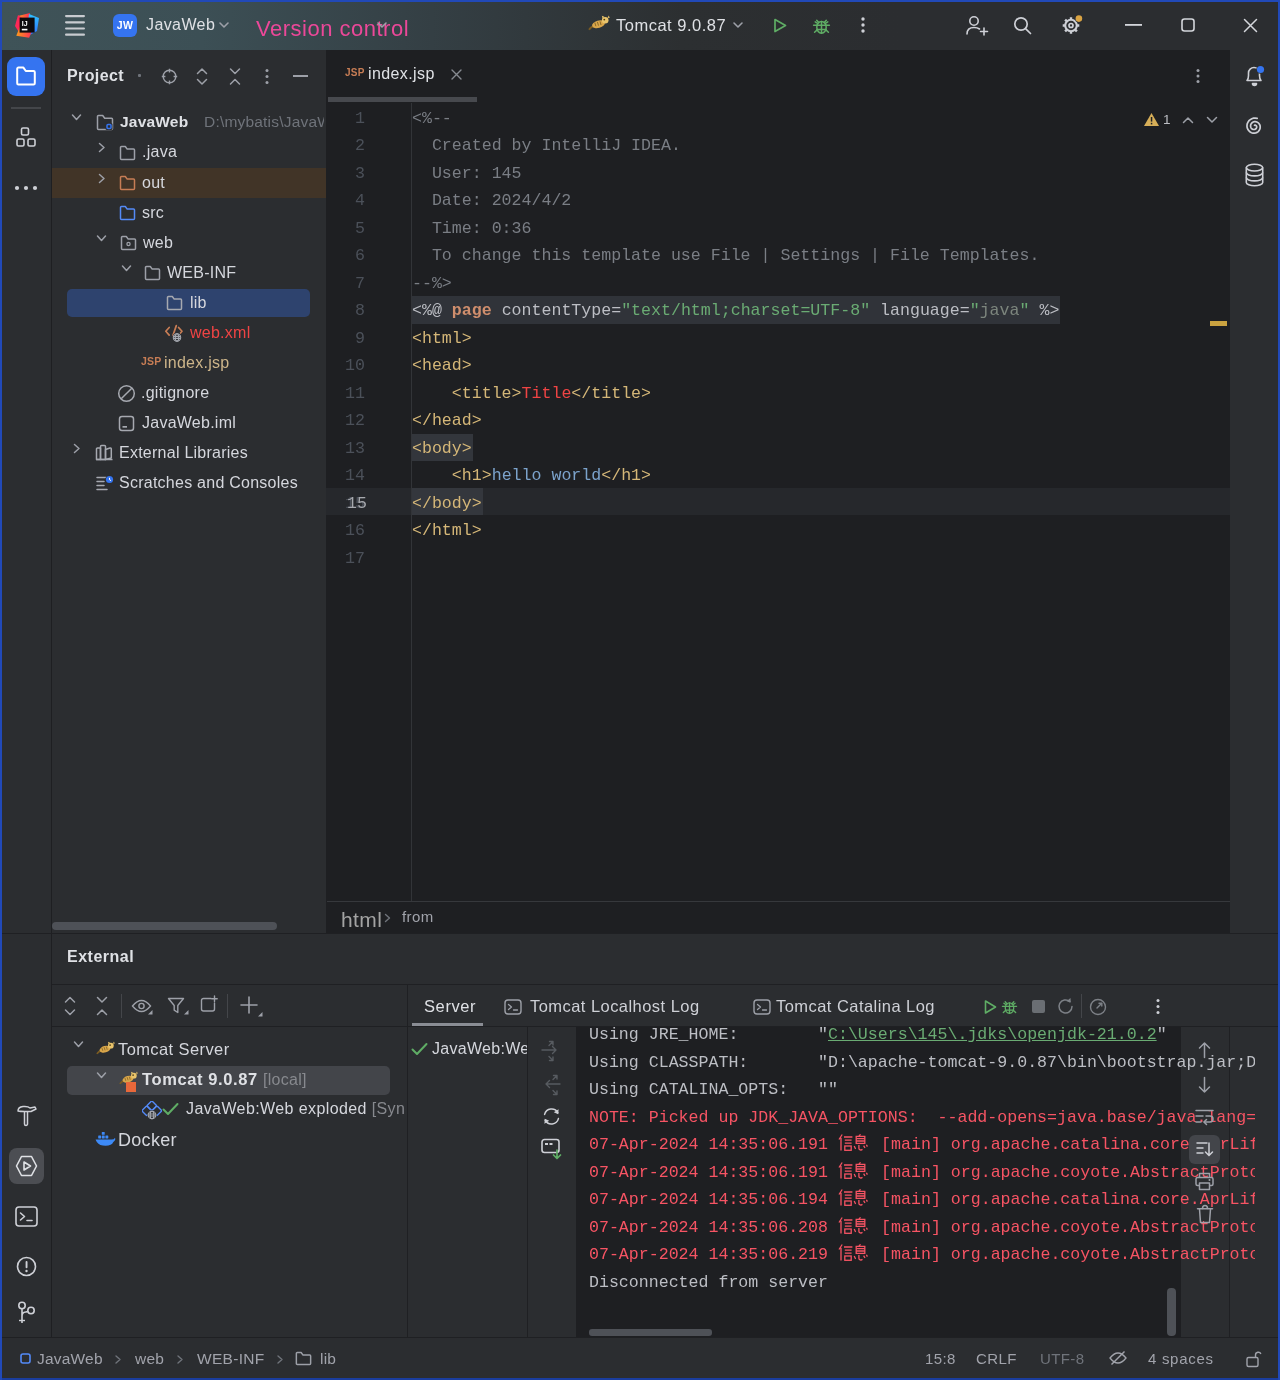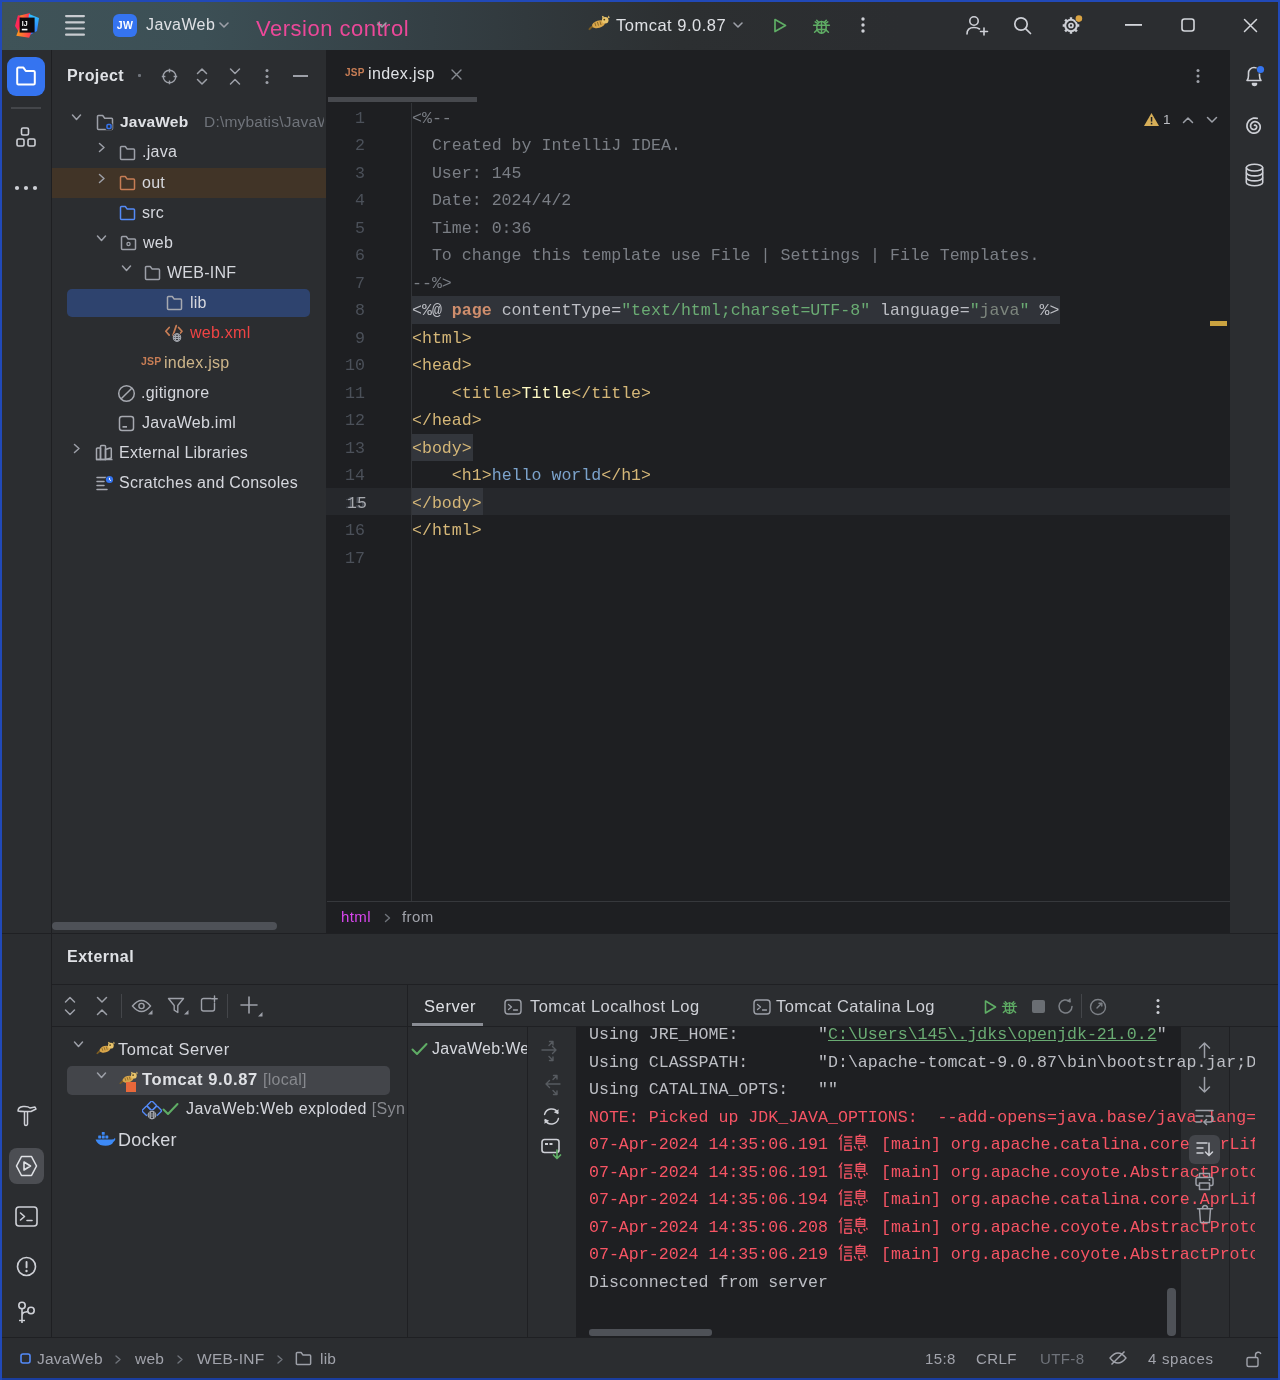--- a/index.html
+++ b/index.html
@@ -373,32 +373,32 @@
     <pre class="mono" style="font-size:inherit"><span style="color:#7a7e85">&lt;%--
   Created by IntelliJ IDEA.
   User: 145
   Date: 2024/4/2
   Time: 0:36
   To change this template use File | Settings | File Templates.
 --%&gt;</span>
 &lt;%@ <span style="color:#cf8e6d;font-weight:bold">page</span> contentType=<span style="color:#6aab73">"text/html;charset=UTF-8"</span> language=<span style="color:#6aab73">"</span><span style="color:#7c857d">java</span><span style="color:#6aab73">"</span> %&gt;
 <span style="color:#d5b778">&lt;html&gt;
 &lt;head&gt;
-    &lt;title&gt;<span style="color:#fef9c3">Title</span>&lt;/title&gt;
+    &lt;title&gt;<span style="color:#ef4444">Title</span>&lt;/title&gt;
 &lt;/head&gt;
 &lt;body&gt;
     &lt;h1&gt;<span style="color:#7ca3cc">hello world</span>&lt;/h1&gt;
 &lt;/body&gt;
 &lt;/html&gt;</span></pre>
   </div>
 
 <div class="abs" style="left:1210px;top:321px;width:17px;height:5px;background:#caa240"></div>
 
 <div class="abs" style="left:327px;top:901px;width:903px;height:1px;background:#36383c"></div>
-<div class="abs" style="left:341px;top:908px;font-size:15px;letter-spacing:0.4px;color:#d946ef">html</div>
+<div class="abs" style="left:341px;top:908px;font-size:21px;letter-spacing:0.4px;color:#a3a3a3">html</div>
 <svg class="abs" style="left:384px;top:913px" width="7" height="10" viewBox="0 0 7 10">
     <path d="M1.5 1.5 L5.5 5 L1.5 8.5" fill="none" stroke="#6f737a" stroke-width="1.4" stroke-linecap="round" stroke-linejoin="round"></path>
   </svg>
 <div class="abs" style="left:402px;top:908px;font-size:15px;letter-spacing:0.4px;color:#a1a3ab">from</div>
 
 <div class="abs" id="rightstrip" style="left:1230px;top:50px;width:48px;height:1287px;background:#2b2d30"></div>
 <svg class="abs" style="left:1243px;top:64px" width="23" height="23" viewBox="0 0 23 23">
   <g fill="none" stroke="#ced0d6" stroke-width="1.6" stroke-linecap="round" stroke-linejoin="round">
   <path d="M4 16.5 Q5.5 15 5.5 11.5 V9 a5.5 5.5 0 0 1 11 0 V11.5 Q16.5 15 18 16.5z"></path>
   <path d="M9.5 19.5 a2 2 0 0 0 4 0z" fill="#ced0d6"></path>

